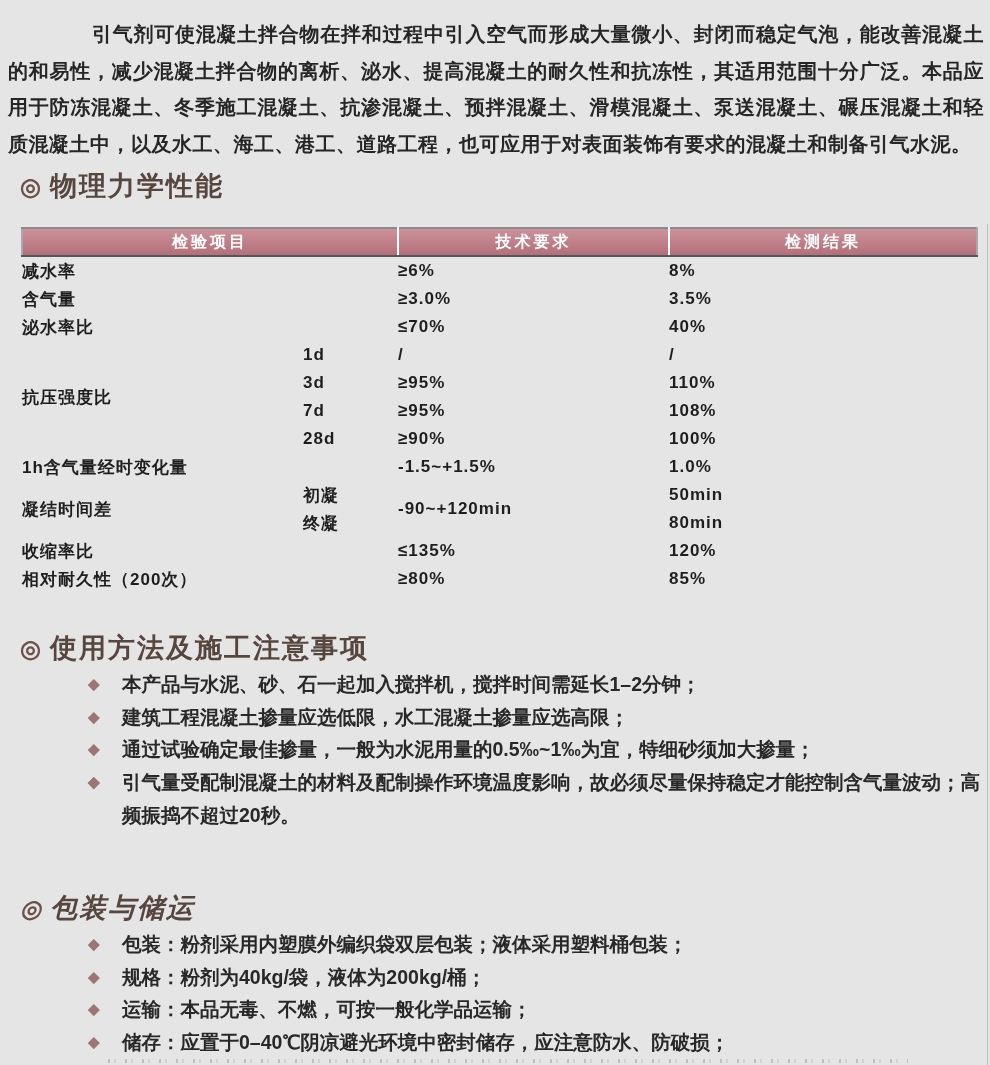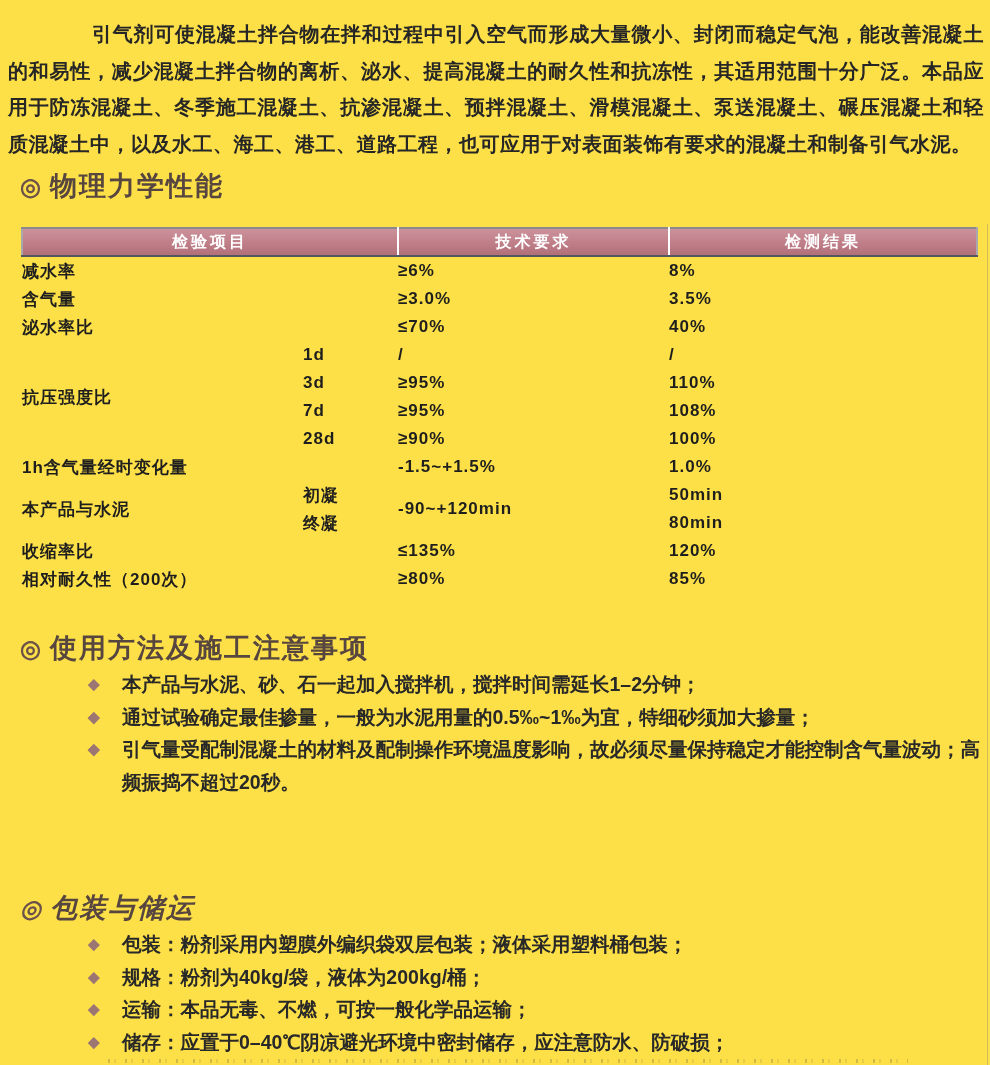--- a/index.html
+++ b/index.html
@@ -1,19 +1,19 @@
 <!DOCTYPE html>
 <html><head>
 <meta charset="utf-8">
 <style>
   html, body { margin:0; padding:0; }
   body { font-family:"Liberation Sans", sans-serif; }
   .page {
     position:relative; width:990px; height:1065px;
-    background:#fde047; overflow:hidden; color:#262626;
+    background:#e5e5e5; overflow:hidden; color:#262626;
   }
 
   
   .intro {
     position:absolute; top:16px; left:8px; width:976px; margin:0;
     font-size:20px; line-height:36.6px; font-weight:600;
     color:#262626; text-align:justify; text-indent:84px;
     letter-spacing:0.5px;
   }
 
@@ -130,21 +130,21 @@
         <td>28d</td>
         <td>≥90%</td>
         <td>100%</td>
       </tr>
       <tr>
         <td colspan="2">1h含气量经时变化量</td>
         <td>-1.5~+1.5%</td>
         <td>1.0%</td>
       </tr>
       <tr>
-        <td rowspan="2">本产品与水泥</td>
+        <td rowspan="2">凝结时间差</td>
         <td>初凝</td>
         <td rowspan="2">-90~+120min</td>
         <td>50min</td>
       </tr>
       <tr>
         <td>终凝</td>
         <td>80min</td>
       </tr>
       <tr>
         <td colspan="2">收缩率比</td>
@@ -156,21 +156,21 @@
         <td>≥80%</td>
         <td>85%</td>
       </tr>
     </tbody>
   </table>
 
   <h2 class="sec" id="sec-usage"><span class="marker">◎</span><span>使用方法及施工注意事项</span></h2>
 
   <ul class="bullets" id="usage-list">
     <li><span class="dj">◆</span><span>本产品与水泥、砂、石一起加入搅拌机，搅拌时间需延长1–2分钟；</span></li>
-    <li><span class="dj">◆</span></li>
+    <li><span class="dj">◆</span><span>建筑工程混凝土掺量应选低限，水工混凝土掺量应选高限；</span></li>
     <li><span class="dj">◆</span><span>通过试验确定最佳掺量，一般为水泥用量的0.5‰~1‰为宜，特细砂须加大掺量；</span></li>
     <li><span class="dj">◆</span></li>
     <li><span class="dj">◆</span><span>引气量受配制混凝土的材料及配制操作环境温度影响，故必须尽量保持稳定才能控制含气量波动；高频振捣不超过20秒。</span></li>
   </ul>
 
   <h2 class="sec" id="sec-packaging"><span class="marker">◎</span><span>包装与储运</span></h2>
 
   <ul class="bullets" id="packaging-list">
     <li><span class="dj">◆</span><span>包装：粉剂采用内塑膜外编织袋双层包装；液体采用塑料桶包装；</span></li>
     <li><span class="dj">◆</span><span>规格：粉剂为40kg/袋，液体为200kg/桶；</span></li>

